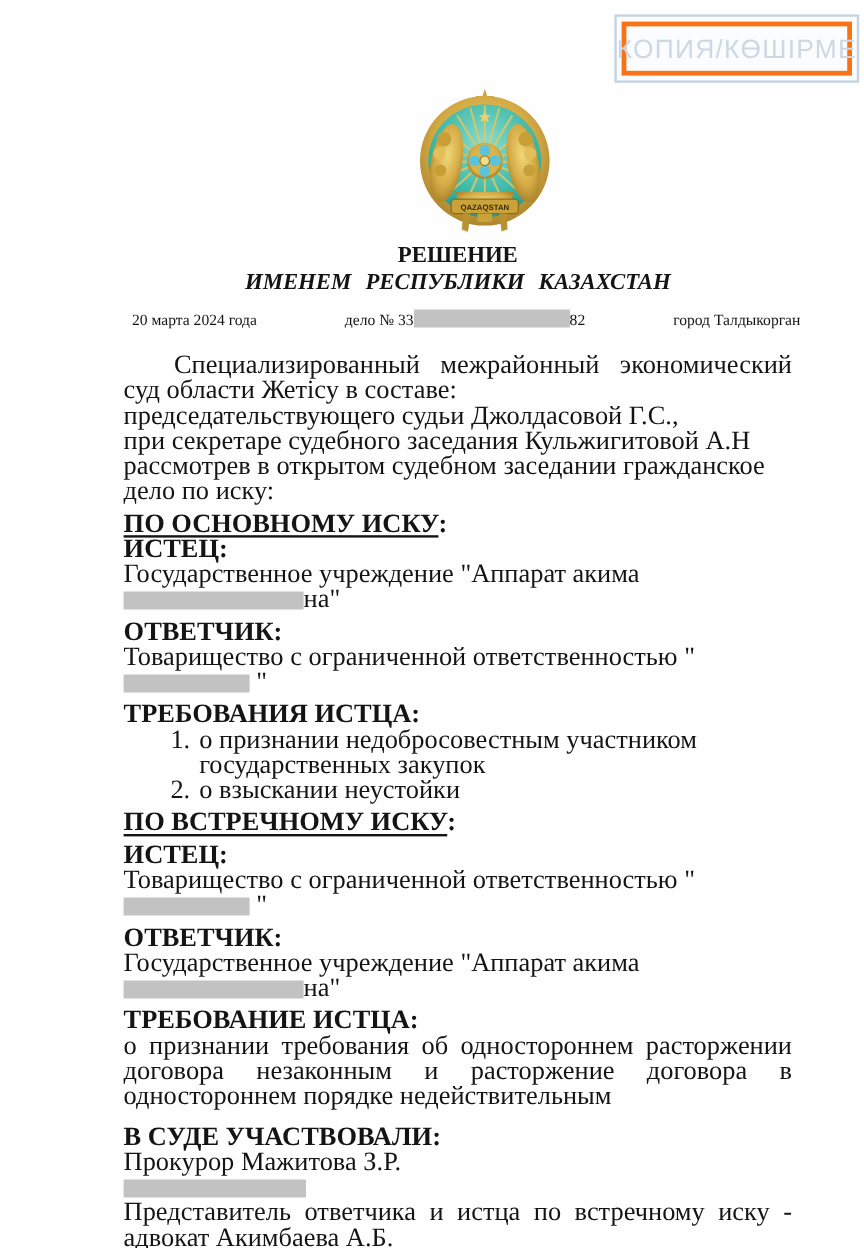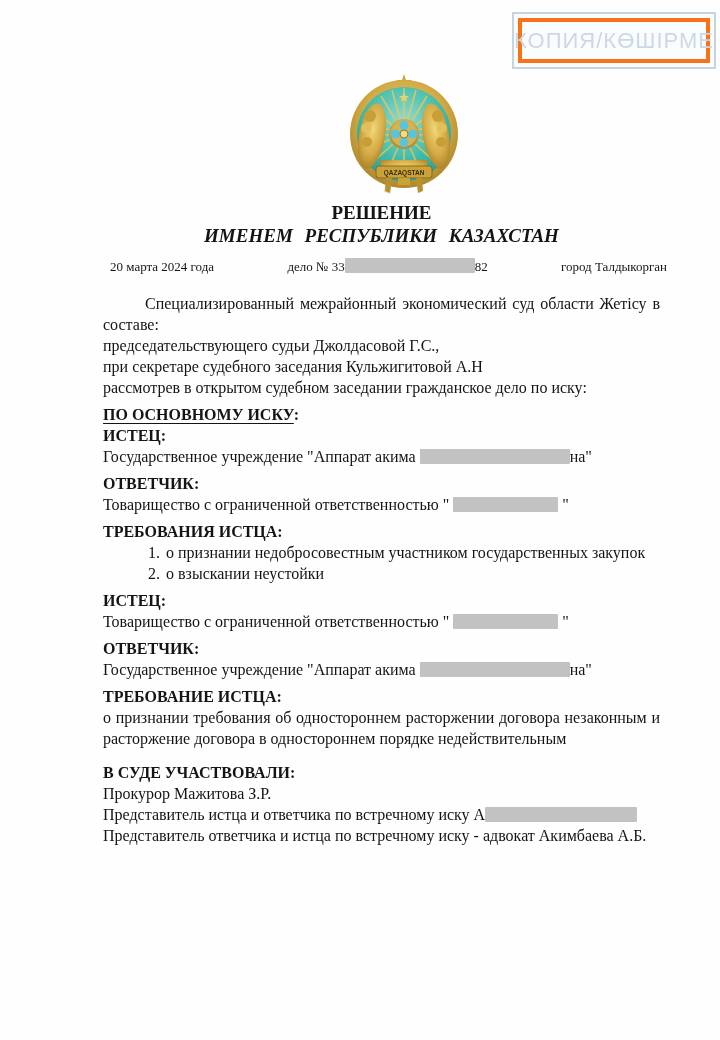--- a/index.html
+++ b/index.html
@@ -75,21 +75,21 @@
     font-size: 13px;
     white-space: nowrap;
   }
 
   
   .content {
     position: absolute;
     top: 293px;
     left: 103px;
     width: 557px;
-    font-size: 16px;
+    font-size: 22px;
     line-height: 21px;
   }
   .jp { text-align: justify; }
   .indent { text-indent: 42px; }
   .sec { margin-top: 6px; }
   .sec-lg { margin-top: 13px; }
   .hd-u { text-decoration: underline; text-underline-offset: 3px; }
   .heading-line { font-weight: bold; }
 
   ol.claims {
@@ -220,29 +220,30 @@
 
     <div class="sec heading-line">ОТВЕТЧИК:</div>
     <div><span>Товарищество с ограниченной ответственностью " </span><span class="redact r-too"></span><span> "</span></div>
 
     <div class="sec heading-line">ТРЕБОВАНИЯ ИСТЦА:</div>
     <ol class="claims">
       <li>о признании недобросовестным участником государственных закупок</li>
       <li>о взыскании неустойки</li>
     </ol>
 
+    <div class="sec heading-line"><span class="hd-u">ПО ВСТРЕЧНОМУ ИСКУ</span><span>:</span></div>
 
     <div class="sec heading-line">ИСТЕЦ:</div>
     <div><span>Товарищество с ограниченной ответственностью " </span><span class="redact r-too"></span><span> "</span></div>
 
     <div class="sec heading-line">ОТВЕТЧИК:</div>
     <div><span>Государственное учреждение "Аппарат акима </span><span class="redact r-akim"></span><span>на"</span></div>
 
     <div class="sec heading-line">ТРЕБОВАНИЕ ИСТЦА:</div>
     <div class="jp">о признании требования об одностороннем расторжении договора незаконным и расторжение договора в одностороннем порядке недействительным</div>
 
     <div class="sec-lg heading-line">В СУДЕ УЧАСТВОВАЛИ:</div>
     <div>Прокурор Мажитова З.Р.</div>
-    <div><span>Представитель истца и ответчика по встречному иску А</span><span class="redact r-rep"></span></div>
+    <div><span class="redact r-rep"></span></div>
     <div class="jp">Представитель ответчика и истца по встречному иску - адвокат Акимбаева А.Б.</div>
 
   </div>
 </div>
 
 </body></html>

